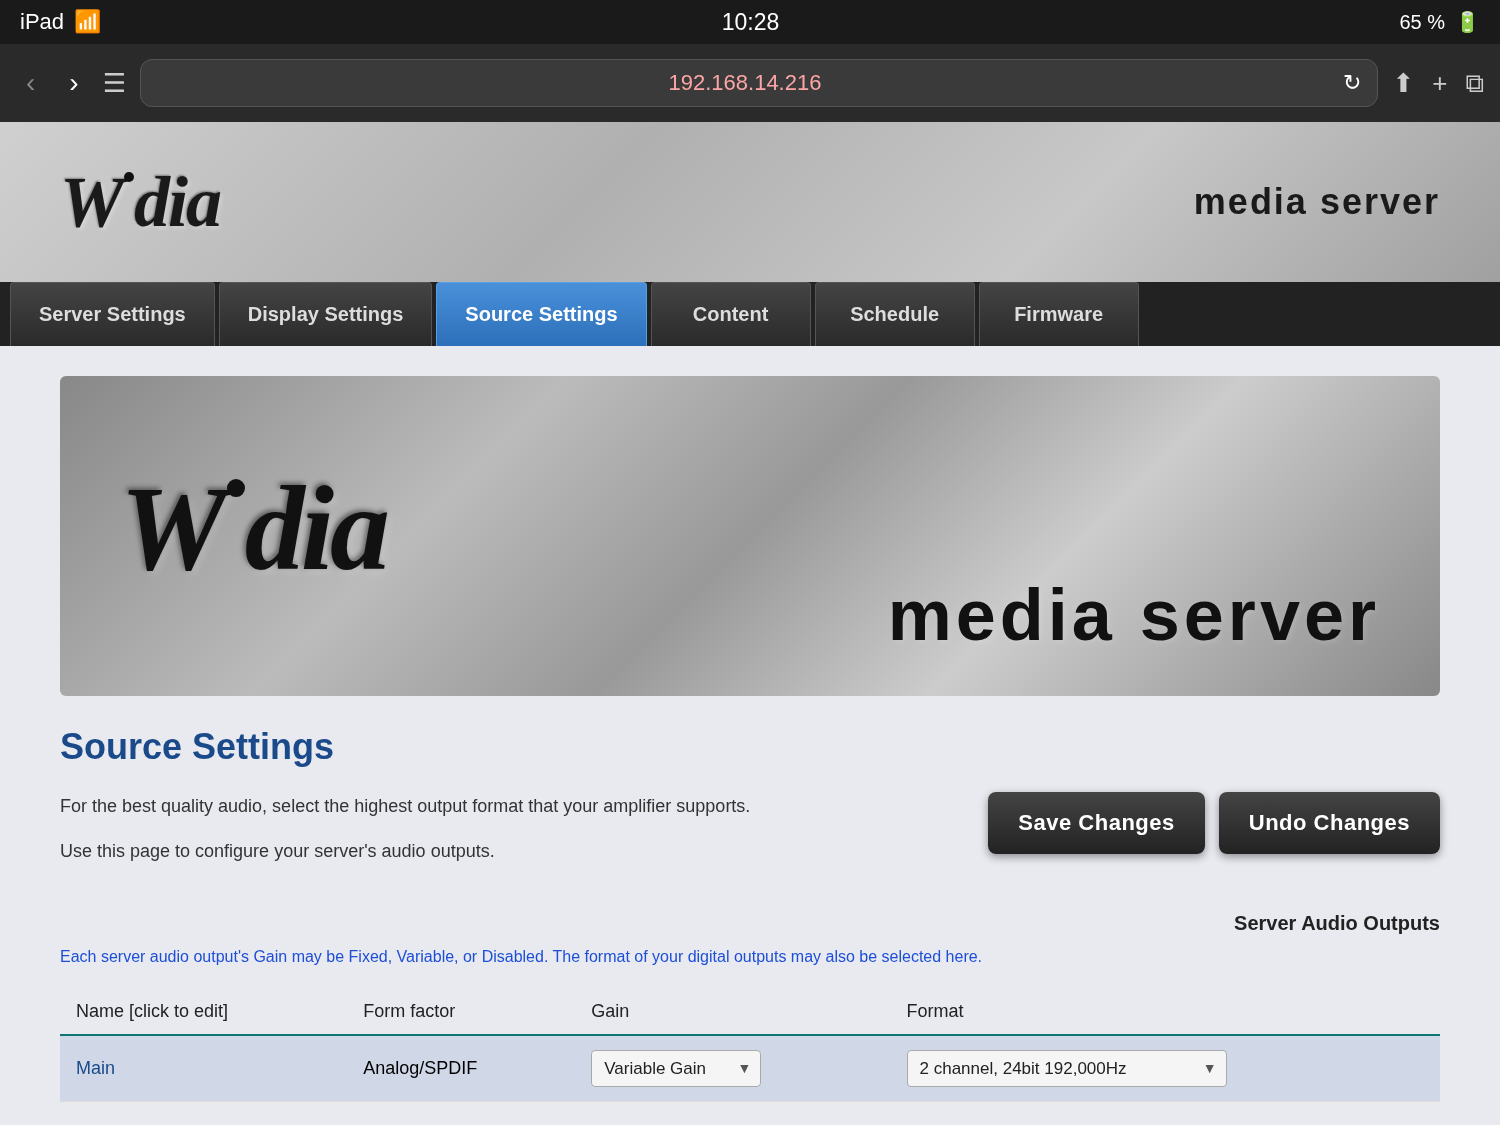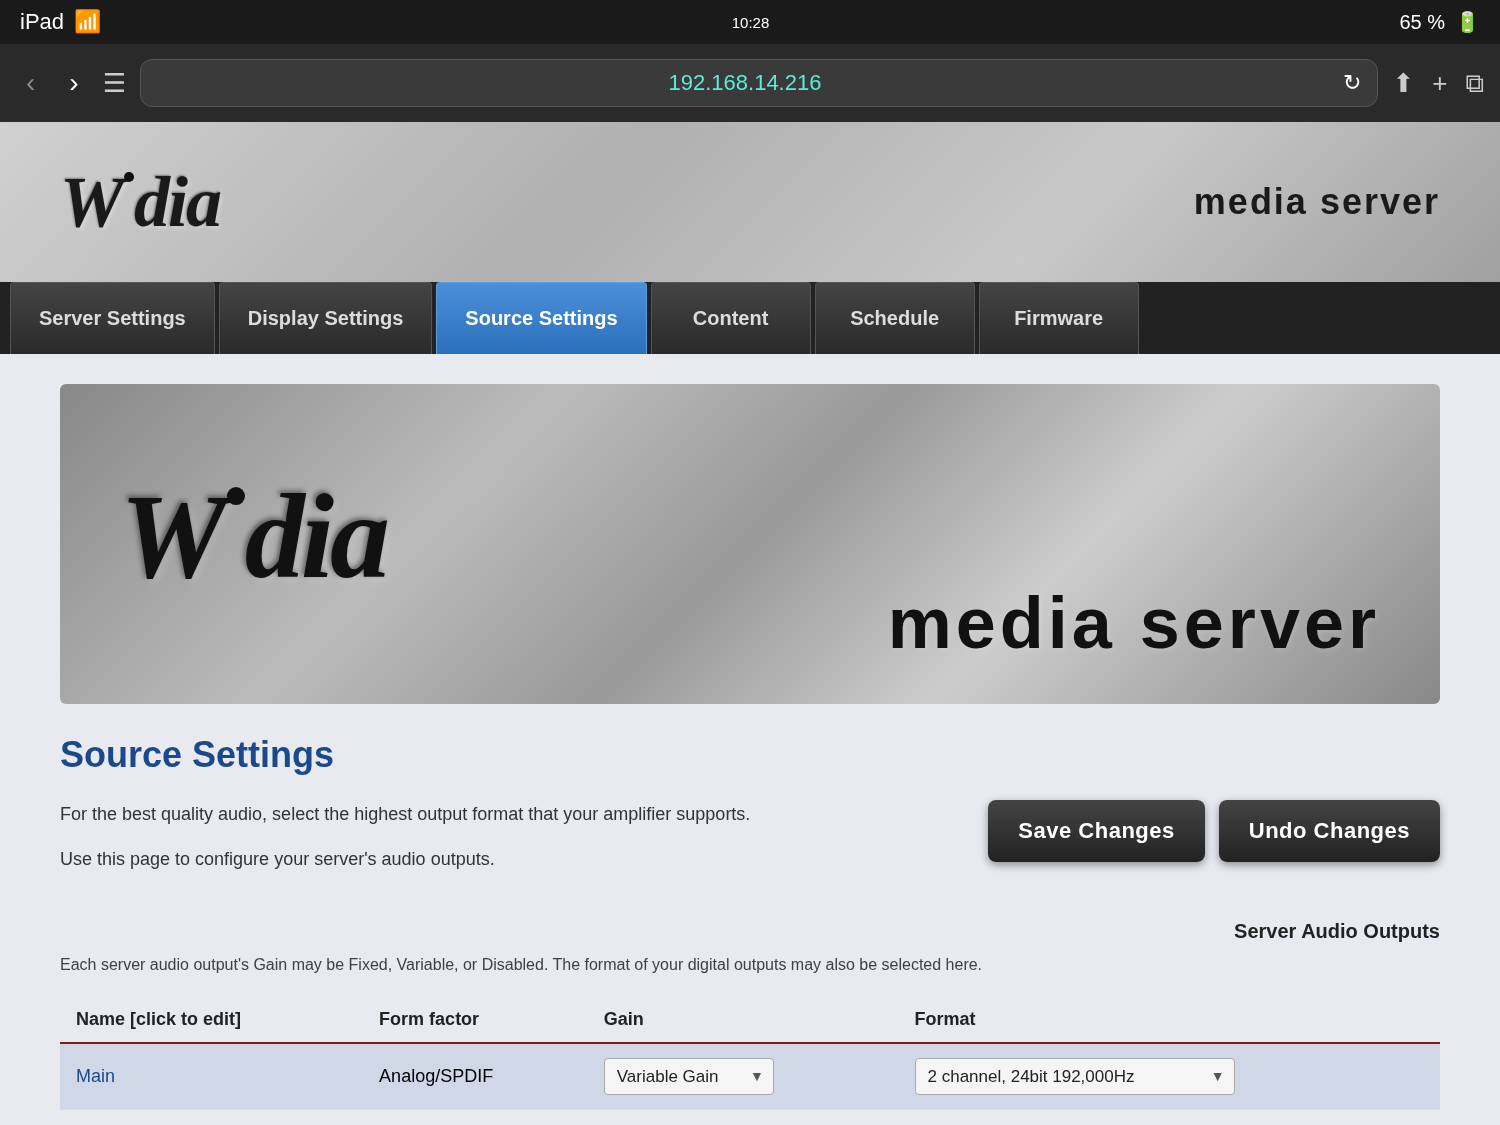--- a/index.html
+++ b/index.html
@@ -16,21 +16,21 @@
       color: #fff;
       display: flex;
       align-items: center;
       justify-content: space-between;
       padding: 0 20px;
       height: 44px;
       font-size: 22px;
       font-weight: 500;
     }
     .status-bar-left { display: flex; align-items: center; gap: 10px; }
-    .status-bar-center { font-size: 15px; font-weight: 500; }
+    .status-bar-center { font-size: 23px; font-weight: 500; }
     .status-bar-right { display: flex; align-items: center; gap: 10px; font-size: 20px; }
 
     
     .browser-chrome {
       background: #2a2a2a;
       padding: 10px 16px;
       display: flex;
       align-items: center;
       gap: 14px;
       height: 78px;
@@ -62,21 +62,21 @@
       font-size: 22px;
       text-align: center;
       display: flex;
       align-items: center;
       justify-content: center;
       gap: 10px;
     }
     .address-bar input {
       background: none;
       border: none;
-      color: #5eead4;
+      color: #fca5a5;
       font-size: 22px;
       text-align: center;
       width: 100%;
       outline: none;
     }
     .browser-actions {
       display: flex;
       align-items: center;
       gap: 18px;
     }
@@ -118,21 +118,21 @@
       color: #1a1a1a;
       letter-spacing: 2px;
     }
 
     
     .nav-tabs {
       background: #222;
       display: flex;
       align-items: stretch;
       padding: 0 10px;
-      height: 72px;
+      height: 64px;
       gap: 4px;
     }
     .nav-tab {
       display: flex;
       align-items: center;
       justify-content: center;
       padding: 0 28px;
       font-size: 20px;
       font-weight: 600;
       color: #ddd;
@@ -238,35 +238,35 @@
     }
     .audio-outputs-title {
       font-size: 20px;
       font-weight: bold;
       color: #222;
       margin-bottom: 10px;
       text-align: right;
     }
     .audio-outputs-desc {
       font-size: 16px;
-      color: #404040;
+      color: #1d4ed8;
       margin-bottom: 20px;
       line-height: 1.5;
     }
     .outputs-table {
       width: 100%;
       border-collapse: collapse;
       font-size: 18px;
     }
     .outputs-table th {
       text-align: left;
       padding: 12px 16px;
-      font-weight: bold;
+      font-weight: normal;
       color: #222;
-      border-bottom: 2px solid #7f1d1d;
+      border-bottom: 2px solid #0f766e;
       background: transparent;
     }
     .outputs-table td {
       padding: 14px 16px;
       border-bottom: 1px solid #ddd;
     }
     .outputs-table tr.highlighted {
       background: #d0d8e8;
     }
     .select-wrapper {

